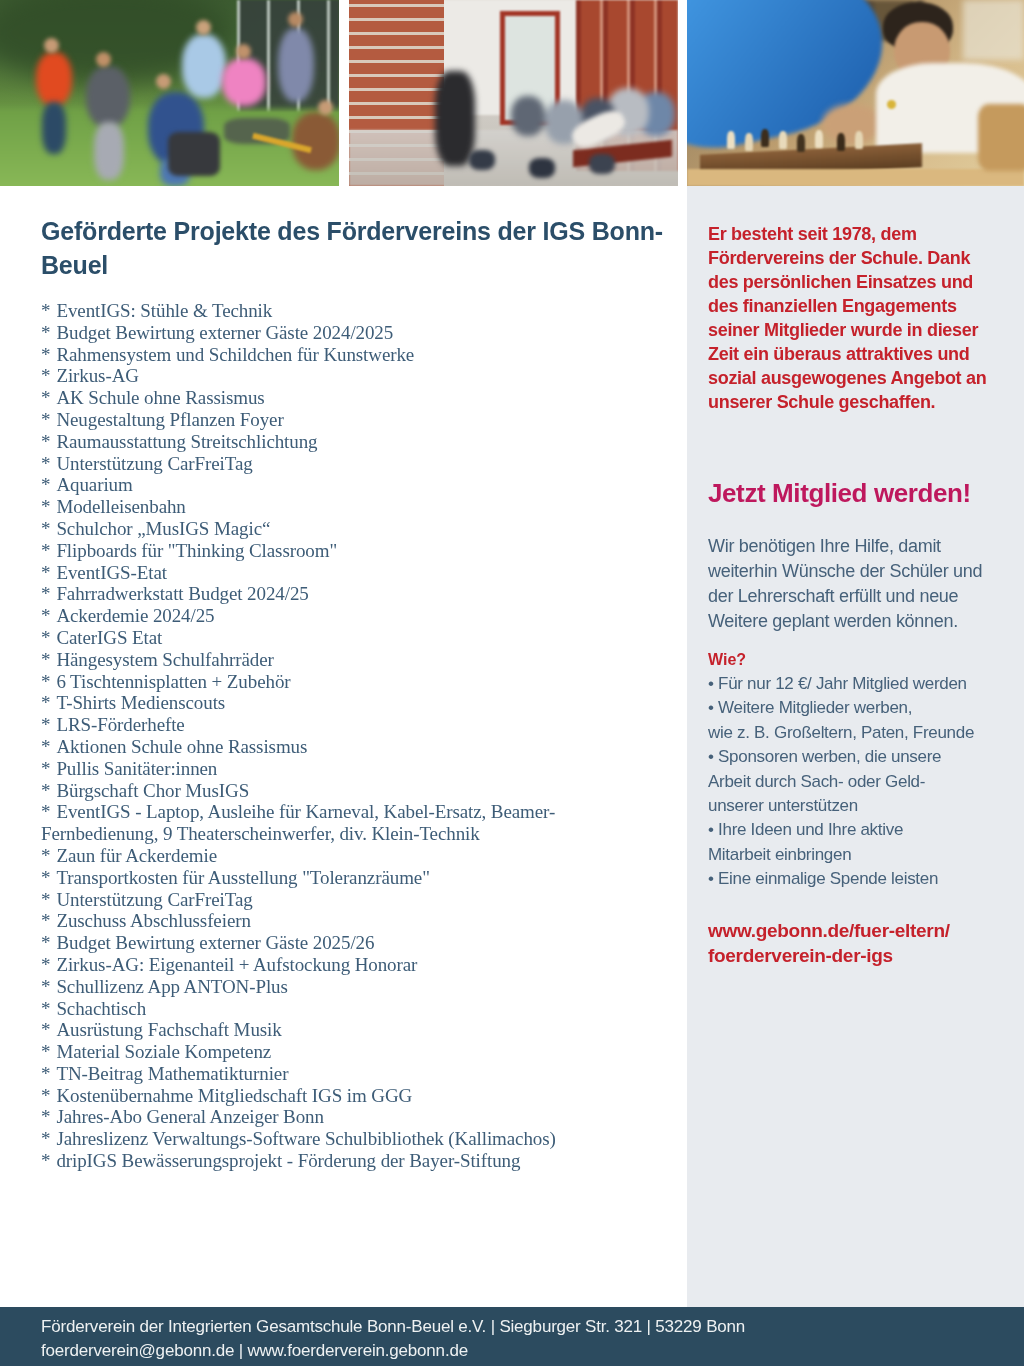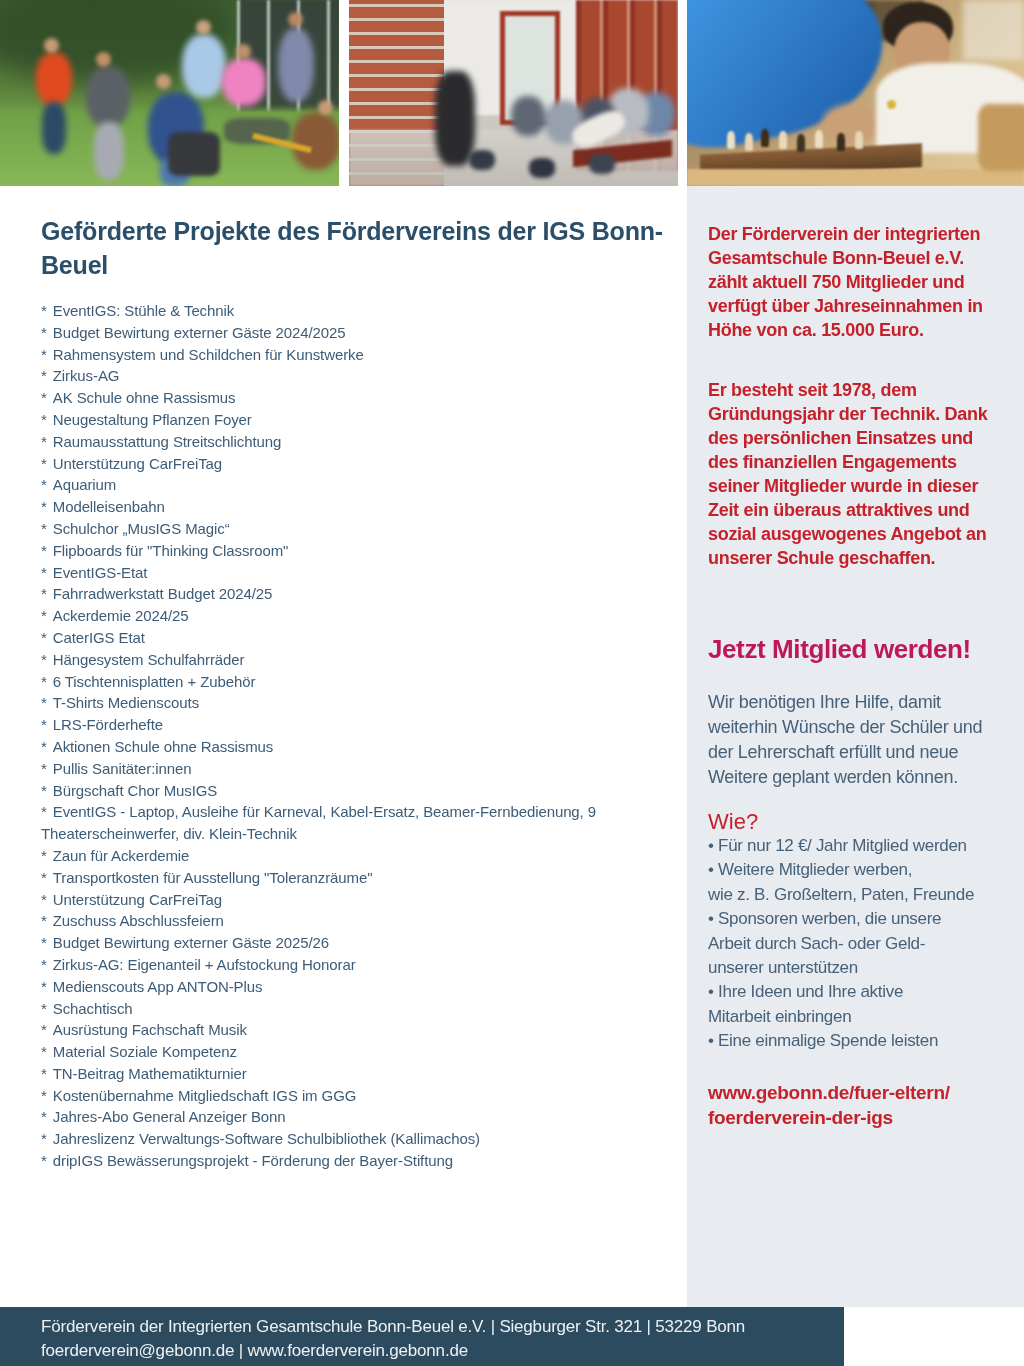--- a/index.html
+++ b/index.html
@@ -66,40 +66,40 @@
     background:linear-gradient(180deg,#8a5f38,#5d3f22);transform:skewY(-3deg);filter:blur(1px);}
   .c-pieces{left:40px;bottom:20%;width:8px;height:18px;background:#ecdfc2;border-radius:40% 40% 20% 20%;filter:blur(1px);
     box-shadow:18px 2px 0 #e5d6b5,34px -2px 0 #3c2d1c,52px 0 0 #e8dabb,70px 3px 0 #41321f,88px -1px 0 #ecdfc2,110px 2px 0 #3a2b1a,128px 0 0 #e5d6b5;}
   .c-table{left:0;bottom:0;width:100%;height:9%;background:#dab87f;filter:blur(1px);}
   .c-chair{right:-8px;bottom:8%;width:16%;height:36%;background:#c59a5d;border-radius:20%;filter:blur(2px);}
 
   
   .main{position:absolute;left:41px;top:214px;width:625px;}
   .main-heading{font-size:25px;line-height:34px;font-weight:bold;color:#2b4e69;
     letter-spacing:-0.2px;margin:0 0 18px 0;}
-  .project-list{font-size:15px;line-height:21.8px;color:#3d5c77;letter-spacing:-0.1px;}
+  .project-list{font-size:19px;line-height:21.8px;color:#3d5c77;letter-spacing:-0.1px;font-family:Liberation Serif, serif;}
   .project-item{display:block;}
   .star{margin-right:6px;}
 
   
   .sidebar{position:absolute;left:687px;top:186px;width:337px;height:1121px;
     background:#e8ebef;box-sizing:border-box;padding:36px 14px 0 21px;}
   .red-par{font-size:18px;line-height:24px;font-weight:bold;color:#c5212b;letter-spacing:-0.3px;}
   .red-par .line,.slate-par .line,.how-list .line,.url-block .line{white-space:nowrap;}
   .red-par + .red-par{margin-top:36px;}
   .cta-heading{margin-top:62px;font-size:26px;line-height:34px;font-weight:bold;color:#be185d;
     letter-spacing:-0.4px;white-space:nowrap;}
   .slate-par{margin-top:24px;font-size:18px;line-height:25px;color:#46617a;letter-spacing:-0.3px;}
-  .how-heading{margin-top:20px;font-size:22px;line-height:24px;font-weight:normal;color:#c5212b;}
+  .how-heading{margin-top:14px;font-size:16px;line-height:24px;font-weight:bold;color:#c5212b;}
   .how-list{font-size:17px;line-height:24.4px;color:#46617a;letter-spacing:-0.3px;}
   .url-block{margin-top:26px;font-size:19px;line-height:25px;font-weight:bold;color:#c5212b;
     letter-spacing:-0.3px;cursor:pointer;}
 
   
-  .footer{position:absolute;left:0;bottom:0;width:844px;height:59px;background:#2c4b5f;
+  .footer{position:absolute;left:0;bottom:0;width:1024px;height:59px;background:#2c4b5f;
     box-sizing:border-box;padding:8px 0 0 41px;color:#eef1f2;}
   .footer .line{font-size:17px;line-height:24px;letter-spacing:-0.2px;white-space:nowrap;}
 </style>
 </head>
 <body>
 
 <div class="page">
 
   <div class="photo" id="photo-garden">
     <div class="g-bush"></div>
@@ -176,45 +176,37 @@
         <div class="project-item"><span class="star">*</span><span>Aktionen Schule ohne Rassismus</span></div>
         <div class="project-item"><span class="star">*</span><span>Pullis Sanitäter:innen</span></div>
         <div class="project-item"><span class="star">*</span><span>Bürgschaft Chor MusIGS</span></div>
         <div class="project-item"><span class="star">*</span><span>EventIGS - Laptop, Ausleihe für Karneval, Kabel-Ersatz, Beamer-Fernbedienung, 9 Theaterscheinwerfer, div. Klein-Technik</span></div>
         <div class="project-item"><span class="star">*</span><span>Zaun für Ackerdemie</span></div>
         <div class="project-item"><span class="star">*</span><span>Transportkosten für Ausstellung "Toleranzräume"</span></div>
         <div class="project-item"><span class="star">*</span><span>Unterstützung CarFreiTag</span></div>
         <div class="project-item"><span class="star">*</span><span>Zuschuss Abschlussfeiern</span></div>
         <div class="project-item"><span class="star">*</span><span>Budget Bewirtung externer Gäste 2025/26</span></div>
         <div class="project-item"><span class="star">*</span><span>Zirkus-AG: Eigenanteil + Aufstockung Honorar</span></div>
-        <div class="project-item"><span class="star">*</span><span>Medienscouts App ANTON-Plus</span></div>
+        <div class="project-item"><span class="star">*</span><span>Schullizenz App ANTON-Plus</span></div>
         <div class="project-item"><span class="star">*</span><span>Schachtisch</span></div>
         <div class="project-item"><span class="star">*</span><span>Ausrüstung Fachschaft Musik</span></div>
         <div class="project-item"><span class="star">*</span><span>Material Soziale Kompetenz</span></div>
         <div class="project-item"><span class="star">*</span><span>TN-Beitrag Mathematikturnier</span></div>
         <div class="project-item"><span class="star">*</span><span>Kostenübernahme Mitgliedschaft IGS im GGG</span></div>
         <div class="project-item"><span class="star">*</span><span>Jahres-Abo General Anzeiger Bonn</span></div>
         <div class="project-item"><span class="star">*</span><span>Jahreslizenz Verwaltungs-Software Schulbibliothek (Kallimachos)</span></div>
         <div class="project-item"><span class="star">*</span><span>dripIGS Bewässerungsprojekt - Förderung der Bayer-Stiftung</span></div>
       </div>
   </div>
 
   <div class="sidebar">
     <div class="red-par">
 
-    <div class="line">Der Förderverein der integrierten</div>
-        <div class="line">Gesamtschule Bonn-Beuel e.V.</div>
-        <div class="line">zählt aktuell 750 Mitglieder und</div>
-        <div class="line">verfügt über Jahreseinnahmen in</div>
-        <div class="line">Höhe von ca. 15.000 Euro.</div>
-      </div>
-    <div class="red-par">
-
     <div class="line">Er besteht seit 1978, dem</div>
-        <div class="line">Gründungsjahr der Technik. Dank</div>
+        <div class="line">Fördervereins der Schule. Dank</div>
         <div class="line">des persönlichen Einsatzes und</div>
         <div class="line">des finanziellen Engagements</div>
         <div class="line">seiner Mitglieder wurde in dieser</div>
         <div class="line">Zeit ein überaus attraktives und</div>
         <div class="line">sozial ausgewogenes Angebot an</div>
         <div class="line">unserer Schule geschaffen.</div>
       </div>
     <div class="cta-heading">Jetzt Mitglied werden!</div>
     <div class="slate-par">
 

